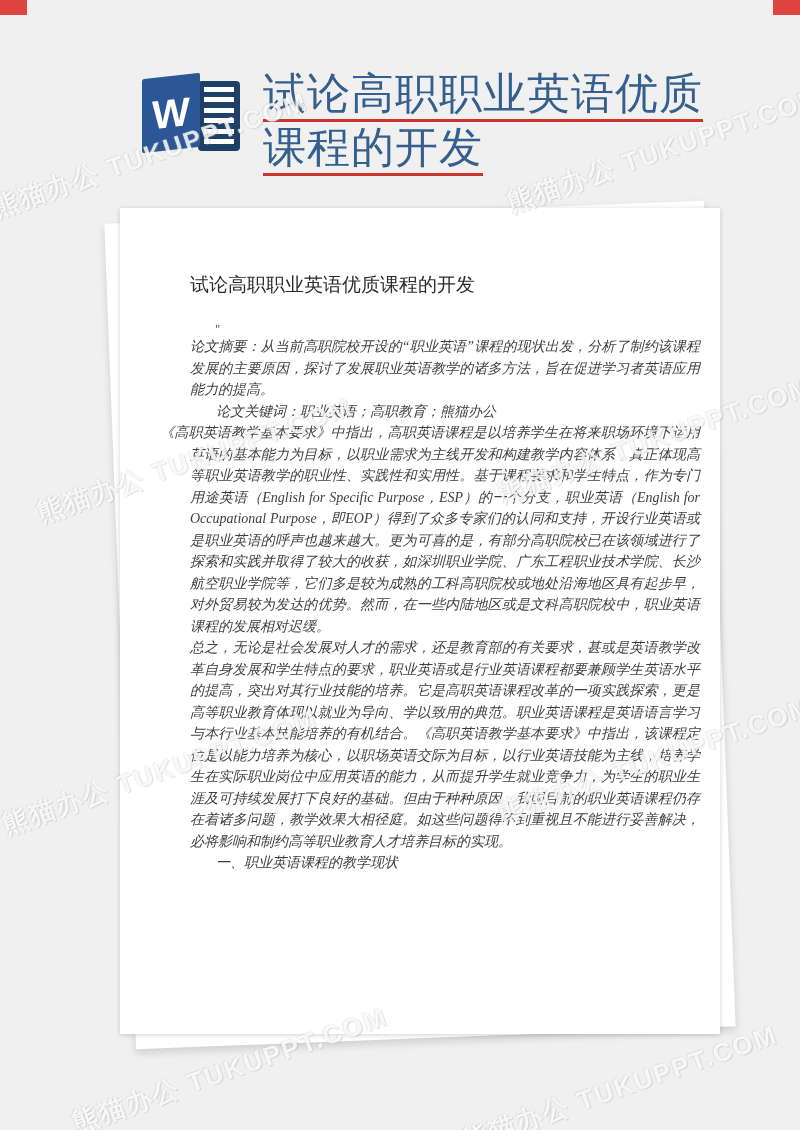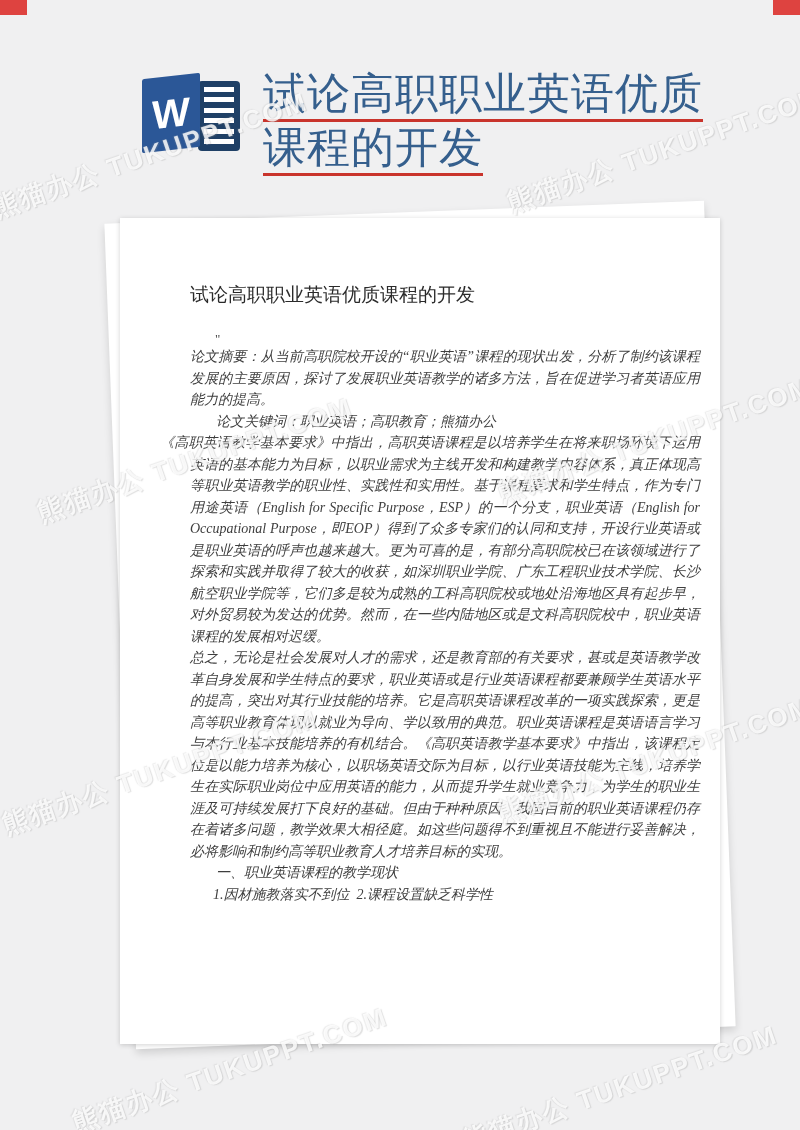--- a/index.html
+++ b/index.html
@@ -20,21 +20,21 @@
   .logo-sheet{position:absolute;left:56px;top:15px;width:42px;height:70px;background:#1f4066;border-radius:4px;}
   .logo-stripes{position:absolute;left:6px;right:6px;top:6px;bottom:6px;
       background:repeating-linear-gradient(to bottom,#ffffff 0 5px,transparent 5px 10.5px);}
   .main-title{position:absolute;left:263px;top:50px;color:#355f8d;font-weight:normal;letter-spacing:1px;cursor:pointer;}
   .main-title .tline{display:block;width:fit-content;font-size:43px;line-height:46px;
       border-bottom:3px solid #c9342c;padding-bottom:2px;margin-bottom:3px;}
 
   
   .page-back{position:absolute;left:120px;top:212px;width:600px;height:826px;background:#ffffff;
       transform:rotate(-2.2deg);box-shadow:0 4px 9px rgba(0,0,0,0.14);z-index:1;}
-  .page{position:absolute;left:120px;top:218px;width:600px;height:826px;background:#ffffff;
+  .page{position:absolute;left:120px;top:208px;width:600px;height:826px;background:#ffffff;
       box-shadow:0 1px 5px rgba(0,0,0,0.18);z-index:2;box-sizing:border-box;
       padding:0 20px 0 70px;color:#3e3e3e;}
   .page p{margin:0;font-size:14px;line-height:21.5px;text-align:justify;font-style:italic;}
   .doc-title{margin:0;margin-top:64px;font-size:19px;line-height:26px;color:#2a2a2a;font-weight:normal;}
   .quote{margin-top:24px;padding-left:25px;font-size:13px;line-height:14px;color:#4a4a4a;}
   .abstract{margin-top:26px;}
   .keywords{text-indent:26px;}
   .para1{margin-top:16px;text-indent:-30px;}
   .para2{margin-top:14px;}
   .sect-heading{margin-top:22px;text-indent:26px;}
@@ -73,21 +73,20 @@
   <div class="page-back"></div>
 
   <div class="page">
     <h2 class="doc-title">试论高职职业英语优质课程的开发</h2>
     <div class="quote">"</div>
     <p class="abstract">论文摘要：从当前高职院校开设的“职业英语”课程的现状出发，分析了制约该课程发展的主要原因，探讨了发展职业英语教学的诸多方法，旨在促进学习者英语应用能力的提高。</p>
     <p class="keywords">论文关键词：职业英语；高职教育；熊猫办公</p>
     <p class="para1">《高职英语教学基本要求》中指出，高职英语课程是以培养学生在将来职场环境下运用英语的基本能力为目标，以职业需求为主线开发和构建教学内容体系，真正体现高等职业英语教学的职业性、实践性和实用性。基于课程要求和学生特点，作为专门用途英语（English for Specific Purpose，ESP）的一个分支，职业英语（English for Occupational Purpose，即EOP）得到了众多专家们的认同和支持，开设行业英语或是职业英语的呼声也越来越大。更为可喜的是，有部分高职院校已在该领域进行了探索和实践并取得了较大的收获，如深圳职业学院、广东工程职业技术学院、长沙航空职业学院等，它们多是较为成熟的工科高职院校或地处沿海地区具有起步早，对外贸易较为发达的优势。然而，在一些内陆地区或是文科高职院校中，职业英语课程的发展相对迟缓。</p>
     <p class="para2">总之，无论是社会发展对人才的需求，还是教育部的有关要求，甚或是英语教学改革自身发展和学生特点的要求，职业英语或是行业英语课程都要兼顾学生英语水平的提高，突出对其行业技能的培养。它是高职英语课程改革的一项实践探索，更是高等职业教育体现以就业为导向、学以致用的典范。职业英语课程是英语语言学习与本行业基本技能培养的有机结合。《高职英语教学基本要求》中指出，该课程定位是以能力培养为核心，以职场英语交际为目标，以行业英语技能为主线，培养学生在实际职业岗位中应用英语的能力，从而提升学生就业竞争力，为学生的职业生涯及可持续发展打下良好的基础。但由于种种原因，我国目前的职业英语课程仍存在着诸多问题，教学效果大相径庭。如这些问题得不到重视且不能进行妥善解决，必将影响和制约高等职业教育人才培养目标的实现。</p>
     <p class="sect-heading">一、职业英语课程的教学现状</p>
-    <p class="sub-heading">1.因材施教落实不到位  2.课程设置缺乏科学性</p>
   </div>
 
   <span class="wm" style="left:150px;top:155px">熊猫办公 TUKUPPT.COM</span>
   <span class="wm" style="left:665px;top:150px">熊猫办公 TUKUPPT.COM</span>
   <span class="wm" style="left:195px;top:460px">熊猫办公 TUKUPPT.COM</span>
   <span class="wm" style="left:655px;top:440px">熊猫办公 TUKUPPT.COM</span>
   <span class="wm" style="left:160px;top:772px">熊猫办公 TUKUPPT.COM</span>
   <span class="wm" style="left:655px;top:760px">熊猫办公 TUKUPPT.COM</span>
   <span class="wm" style="left:230px;top:1070px">熊猫办公 TUKUPPT.COM</span>
   <span class="wm" style="left:620px;top:1088px">熊猫办公 TUKUPPT.COM</span>

